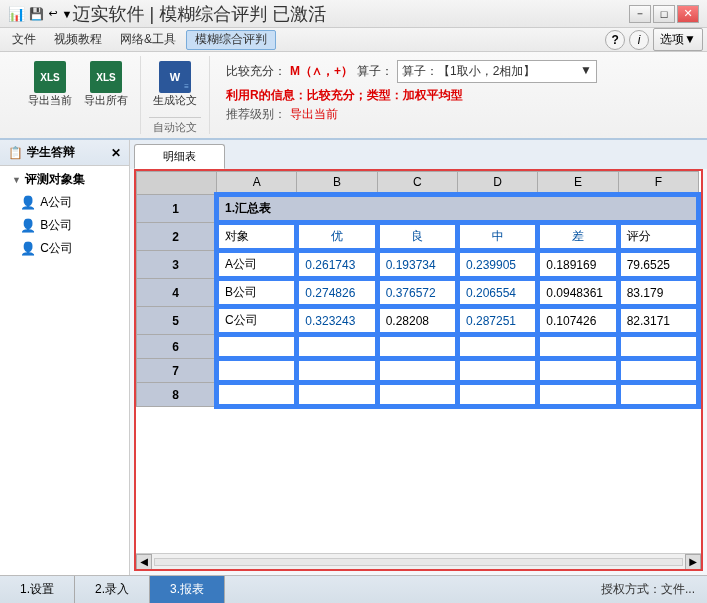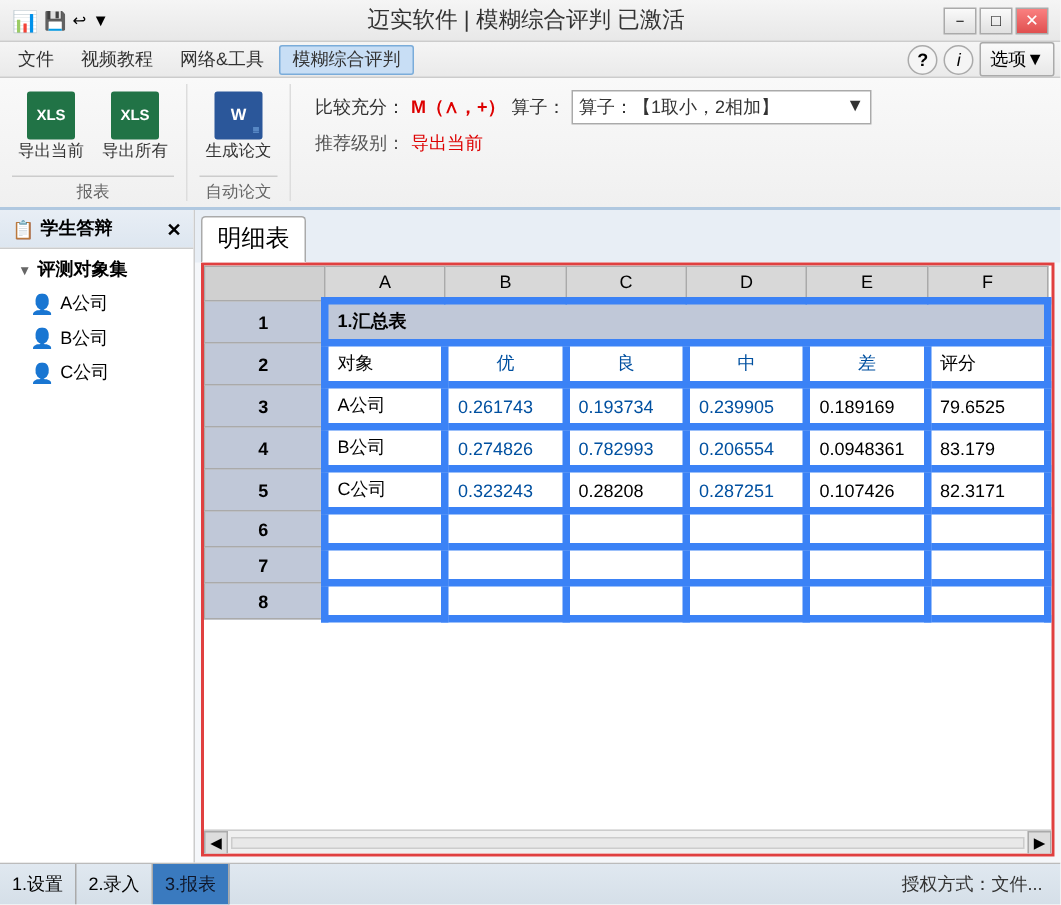--- a/index.html
+++ b/index.html
@@ -1,32 +1,32 @@
 <!DOCTYPE html>
 <html><head>
   <meta charset="utf-8">
   <style>
     * { margin: 0; padding: 0; box-sizing: border-box; }
     body { width: 707px; height: 603px; font-family: 'Microsoft YaHei', SimSun, sans-serif; font-size: 12px; background: #f0f0f0; overflow: hidden; }
 
     
     .title-bar { height: 28px; background: linear-gradient(to bottom, #f5f5f5, #e8e8e8); border-bottom: 1px solid #ccc; display: flex; align-items: center; justify-content: space-between; padding: 0 8px; }
     .title-bar-left { display: flex; align-items: center; gap: 4px; }
-    .title-bar-center { flex: 1; text-align: center; font-size: 15px; color: #333; }
+    .title-bar-center { flex: 1; font-size: 18px; color: #333; }
     .title-bar-right { display: flex; gap: 2px; }
     .title-btn { width: 22px; height: 18px; border: 1px solid #aaa; background: linear-gradient(to bottom, #fafafa, #e0e0e0); font-size: 11px; cursor: pointer; display: flex; align-items: center; justify-content: center; }
 
     
     .menu-bar { height: 24px; background: linear-gradient(to bottom, #f5f5f5, #eaeaea); border-bottom: 1px solid #ccc; display: flex; align-items: center; padding: 0 4px; gap: 2px; }
     .menu-item { padding: 2px 8px; font-size: 12px; color: #333; cursor: pointer; border-radius: 2px; height: 20px; display: flex; align-items: center; }
     .menu-item.active { background: #c8def5; border: 1px solid #7aacda; }
     .menu-right { margin-left: auto; display: flex; gap: 4px; align-items: center; }
 
     
-    .ribbon { height: 88px; background: linear-gradient(to bottom, #f9f9f9, #f0f0f0); border-bottom: 2px solid #b0c8e0; display: flex; align-items: stretch; padding: 4px 8px; gap: 8px; }
+    .ribbon { height: 88px; background: linear-gradient(to bottom, #f9f9f9, #f0f0f0); border-bottom: 2px solid #b0c8e0; display: flex; align-items: stretch; padding: 4px 24px; gap: 8px; }
     .ribbon-group { display: flex; flex-direction: column; align-items: center; justify-content: flex-start; border-right: 1px solid #ddd; padding-right: 8px; gap: 4px; }
     .ribbon-group-buttons { display: flex; gap: 4px; }
     .ribbon-btn { display: flex; flex-direction: column; align-items: center; width: 52px; cursor: pointer; padding: 4px 2px; border-radius: 3px; border: 1px solid transparent; }
     .ribbon-btn-icon { width: 32px; height: 32px; display: flex; align-items: center; justify-content: center; }
     .ribbon-btn-label { font-size: 11px; text-align: center; color: #333; }
     .ribbon-info { flex: 1; padding: 4px 8px; font-size: 12px; }
     .ribbon-info-row { display: flex; align-items: center; gap: 4px; margin-bottom: 2px; }
     .info-label { color: #333; }
     .info-value { color: #d00; font-weight: bold; }
     .ribbon-selector { display: flex; align-items: center; gap: 4px; margin-bottom: 4px; }
@@ -37,21 +37,21 @@
 
     
     .sidebar { width: 130px; background: white; border-right: 1px solid #ccc; overflow-y: auto; }
     .sidebar-header { background: linear-gradient(to bottom, #e8eef5, #dde6f0); padding: 4px 8px; font-size: 12px; font-weight: bold; border-bottom: 1px solid #ccc; display: flex; align-items: center; gap: 4px; }
     .sidebar-item { padding: 3px 8px 3px 16px; font-size: 12px; cursor: pointer; display: flex; align-items: center; gap: 4px; }
     .sidebar-group { padding: 3px 8px; font-size: 12px; font-weight: bold; cursor: pointer; display: flex; align-items: center; gap: 4px; }
 
     
     .work-area { flex: 1; display: flex; flex-direction: column; background: #f5f7fa; }
     .tab-bar { display: flex; align-items: flex-end; padding: 4px 4px 0; gap: 2px; background: #e8eef5; }
-    .tab { padding: 4px 10px; font-size: 16px; background: linear-gradient(to bottom, #f5f5f5, #e8e8e8); border: 1px solid #aaa; border-bottom: none; cursor: pointer; border-radius: 3px 3px 0 0; }
+    .tab { padding: 4px 28px; font-size: 11px; background: linear-gradient(to bottom, #f5f5f5, #e8e8e8); border: 1px solid #aaa; border-bottom: none; cursor: pointer; border-radius: 3px 3px 0 0; }
     .tab.active { background: white; border-bottom: 1px solid white; z-index: 1; }
     .tab-content { flex: 1; background: white; border: 2px solid #e04040; margin: 0 4px 4px; overflow: hidden; display: flex; flex-direction: column; }
 
     
     .table-wrapper { flex: 1; overflow: auto; }
     table { border-collapse: collapse; width: 100%; }
     .col-header-row th { background: #d8d8d8; border: 1px solid #aaa; padding: 3px 6px; font-size: 12px; font-weight: normal; text-align: center; min-width: 80px; }
     .col-header-row th:first-child { width: 28px; background: #d0d0d0; }
     .data-row td { border: 5px solid #3b82f6; padding: 3px 6px; font-size: 12px; }
     .data-row td:first-child { background: #d0d0d0; text-align: center; font-size: 12px; border: 1px solid #aaa; }
@@ -59,22 +59,22 @@
     .cell-blue { color: #0050a0; }
     .cell-center { text-align: center; }
 
     
     .scroll-area { height: 16px; background: #f0f0f0; border-top: 1px solid #ccc; display: flex; align-items: center; }
     .scroll-btn { width: 16px; height: 16px; background: #ddd; border: 1px solid #aaa; display: flex; align-items: center; justify-content: center; cursor: pointer; font-size: 10px; }
     .scroll-track { flex: 1; height: 8px; background: #e8e8e8; border: 1px solid #ccc; margin: 0 2px; }
 
     
     .status-bar { height: 28px; background: linear-gradient(to bottom, #e0e8f0, #d5dfe8); border-top: 1px solid #bbb; display: flex; align-items: center; }
-    .status-btn { padding: 4px 8px; font-size: 12px; cursor: pointer; border-right: 1px solid #aaa; height: 100%; display: flex; align-items: center; }
-    .status-btn.active { background: #3a7abf; color: #0f172a; }
+    .status-btn { padding: 4px 20px; font-size: 12px; cursor: pointer; border-right: 1px solid #aaa; height: 100%; display: flex; align-items: center; }
+    .status-btn.active { background: #3a7abf; color: #ffffff; }
     .status-right { margin-left: auto; padding: 0 12px; font-size: 12px; color: #333; }
 
     
     .xls-icon { width: 32px; height: 32px; background: #217346; color: white; font-size: 10px; font-weight: bold; display: flex; align-items: center; justify-content: center; border-radius: 2px; }
     .word-icon { width: 32px; height: 32px; background: #2b579a; color: white; font-size: 11px; font-weight: bold; display: flex; align-items: center; justify-content: center; border-radius: 2px; position: relative; }
     .word-icon::after { content: '≡'; position: absolute; bottom: 2px; right: 2px; font-size: 8px; color: #7eb3e8; }
 
     
     .chevron { font-size: 9px; color: #666; }
   </style>
@@ -118,21 +118,20 @@
         </div>
         <div class="ribbon-btn-label">导出当前</div>
       </div>
       <div class="ribbon-btn">
         <div class="ribbon-btn-icon">
           <div class="xls-icon">XLS</div>
         </div>
         <div class="ribbon-btn-label">导出所有</div>
       </div>
     </div>
-    <div style="font-size:11px;color:#666;border-top:1px solid #ccc;width:100%;text-align:center;padding-top:2px;">报表</div>
   </div>
 
   <div class="ribbon-group">
     <div class="ribbon-group-buttons">
       <div class="ribbon-btn">
         <div class="ribbon-btn-icon">
           <div class="word-icon">W</div>
         </div>
         <div class="ribbon-btn-label">生成论文</div>
       </div>
@@ -142,20 +141,23 @@
 
   <div class="ribbon-info">
     <div class="ribbon-selector">
       <span class="info-label">比较充分：</span>
       <span class="info-value">M（∧，+）</span>
       <span class="info-label">算子：</span>
       <div class="select-box">
         <span>算子：【1取小，2相加】</span>
         <span>▼</span>
       </div>
+    </div>
+    <div class="ribbon-info-row">
+      <span class="info-value">利用R的信息：比较充分；类型：加权平均型</span>
     </div>
     <div class="ribbon-info-row">
       <span style="color:#555;">推荐级别：</span>
       <span style="color:#d00;">导出当前</span>
     </div>
   </div>
 </div>
 
 <div class="main-content">
 
@@ -229,21 +231,21 @@
               <td class="cell-blue">0.193734</td>
               <td class="cell-blue">0.239905</td>
               <td>0.189169</td>
               <td>79.6525</td>
             </tr>
 
             <tr class="data-row">
               <td class="row-header">4</td>
               <td>B公司</td>
               <td class="cell-blue">0.274826</td>
-              <td class="cell-blue">0.782993</td>
+              <td class="cell-blue">0.376572</td>
               <td class="cell-blue">0.206554</td>
               <td>0.0948361</td>
               <td>83.179</td>
             </tr>
 
             <tr class="data-row">
               <td class="row-header">5</td>
               <td>C公司</td>
               <td class="cell-blue">0.323243</td>
               <td>0.28208</td>

